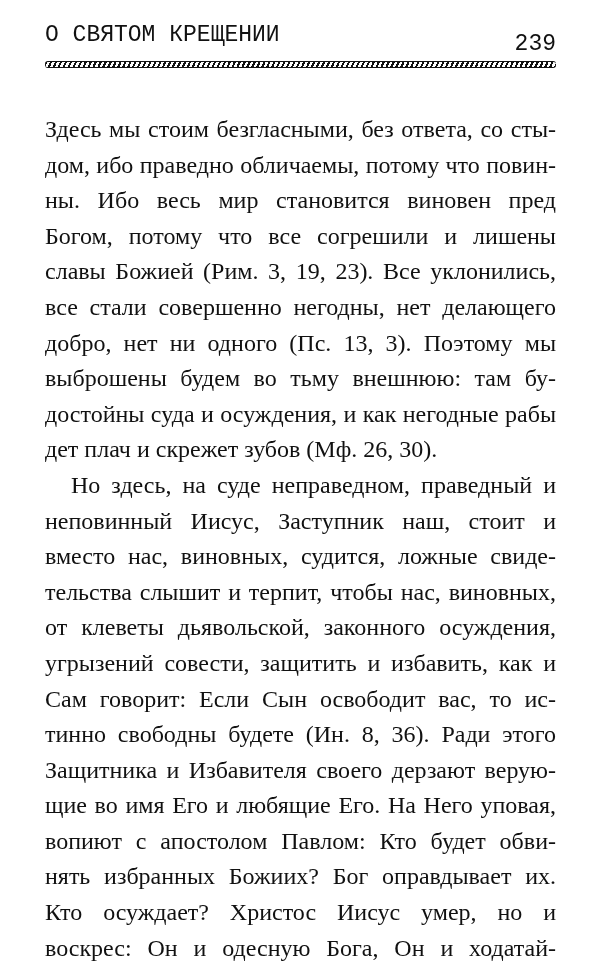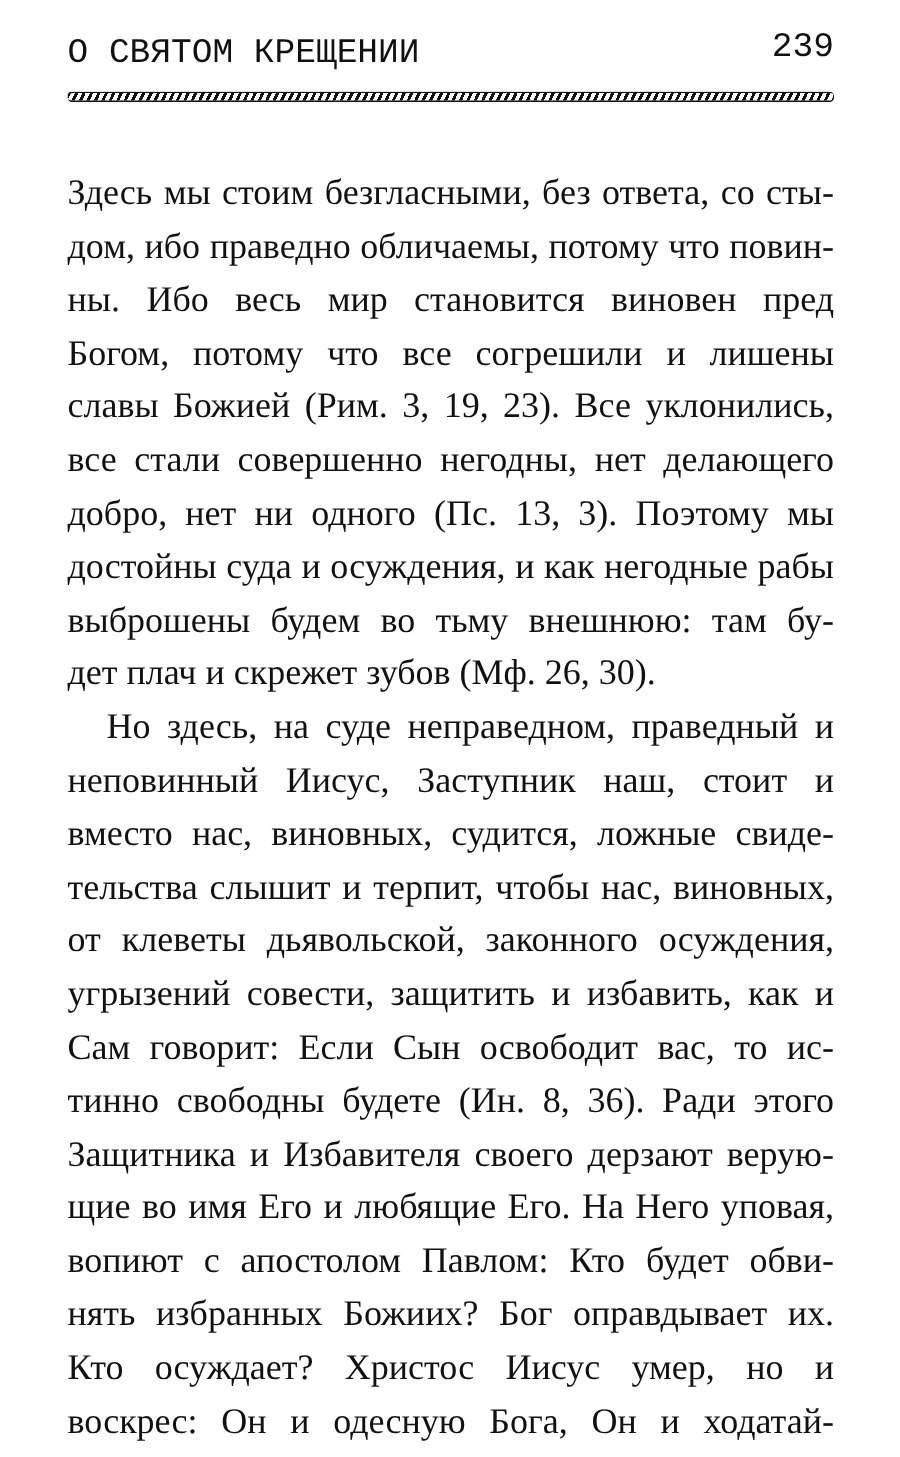--- a/index.html
+++ b/index.html
@@ -1,20 +1,20 @@
 <!DOCTYPE html>
 <html><head>
 <meta charset="utf-8">
 <style>
   html, body { margin:0; padding:0; background:#ffffff; }
   body { width:600px; height:971px; position:relative; overflow:hidden; color:#111; }
   .header { position:absolute; left:45px; right:44px; top:18px; height:34px;
     font-family:Liberation Mono, monospace; font-size:23px; letter-spacing:0px; }
   .header .title { position:absolute; left:0; top:4px; }
-  .header .pageno { position:absolute; right:0; top:0; }
+  .header .pageno { position:absolute; right:0; top:13px; }
   .rope { position:absolute; left:45px; right:44px; top:61px; height:7px;
     background:
       repeating-linear-gradient(115deg, #111 0 2px, #fff 2px 4.5px);
     border-radius:3px; border-top:1px solid #111; border-bottom:1px solid #111; box-sizing:border-box; }
   .body { position:absolute; left:45px; width:511px; top:112px;
     font-family:"Liberation Serif", serif; font-size:24px; line-height:35.6px; }
   .line { display:block; white-space:nowrap; text-align:justify; text-align-last:justify; height:35.6px; }
   .line.last { text-align-last:left; }
   .indent { padding-left:26px; }
   i, .it { }
@@ -29,22 +29,22 @@
 <div class="rope"></div>
 
 <div class="body" id="body">
     <span class="line"><span>Здесь мы стоим безгласными, без ответа, со сты-</span></span>
     <span class="line"><span>дом, ибо праведно обличаемы, потому что повин-</span></span>
     <span class="line"><span>ны. </span><span class="it">Ибо весь мир становится виновен пред</span></span>
     <span class="line"><span class="it">Богом, потому что все согрешили и лишены</span></span>
     <span class="line"><span class="it">славы Божией</span><span> (Рим. 3, 19, 23). </span><span class="it">Все уклонились,</span></span>
     <span class="line"><span class="it">все стали совершенно негодны, нет делающего</span></span>
     <span class="line"><span class="it">добро, нет ни одного</span><span> (Пс. 13, 3). Поэтому мы</span></span>
+    <span class="line"><span>выброшены будем </span><span class="it">во тьму внешнюю: там бу-</span></span>
     <span class="line"><span>достойны суда и осуждения, и как </span><span class="it">негодные рабы</span></span>
-    <span class="line"><span>выброшены будем </span><span class="it">во тьму внешнюю: там бу-</span></span>
     <span class="line last"><span class="it">дет плач и скрежет зубов</span><span> (Мф. 26, 30).</span></span>
     <span class="line indent"><span>Но здесь, на суде неправедном, праведный и</span></span>
     <span class="line"><span>неповинный Иисус, Заступник наш, стоит и</span></span>
     <span class="line"><span>вместо нас, виновных, судится, ложные свиде-</span></span>
     <span class="line"><span>тельства слышит и терпит, чтобы нас, виновных,</span></span>
     <span class="line"><span>от клеветы дьявольской, законного осуждения,</span></span>
     <span class="line"><span>угрызений совести, защитить и избавить, как и</span></span>
     <span class="line"><span>Сам говорит: </span><span class="it">Если Сын освободит вас, то ис-</span></span>
     <span class="line"><span class="it">тинно свободны будете</span><span> (Ин. 8, 36). Ради этого</span></span>
     <span class="line"><span>Защитника и Избавителя своего дерзают верую-</span></span>

